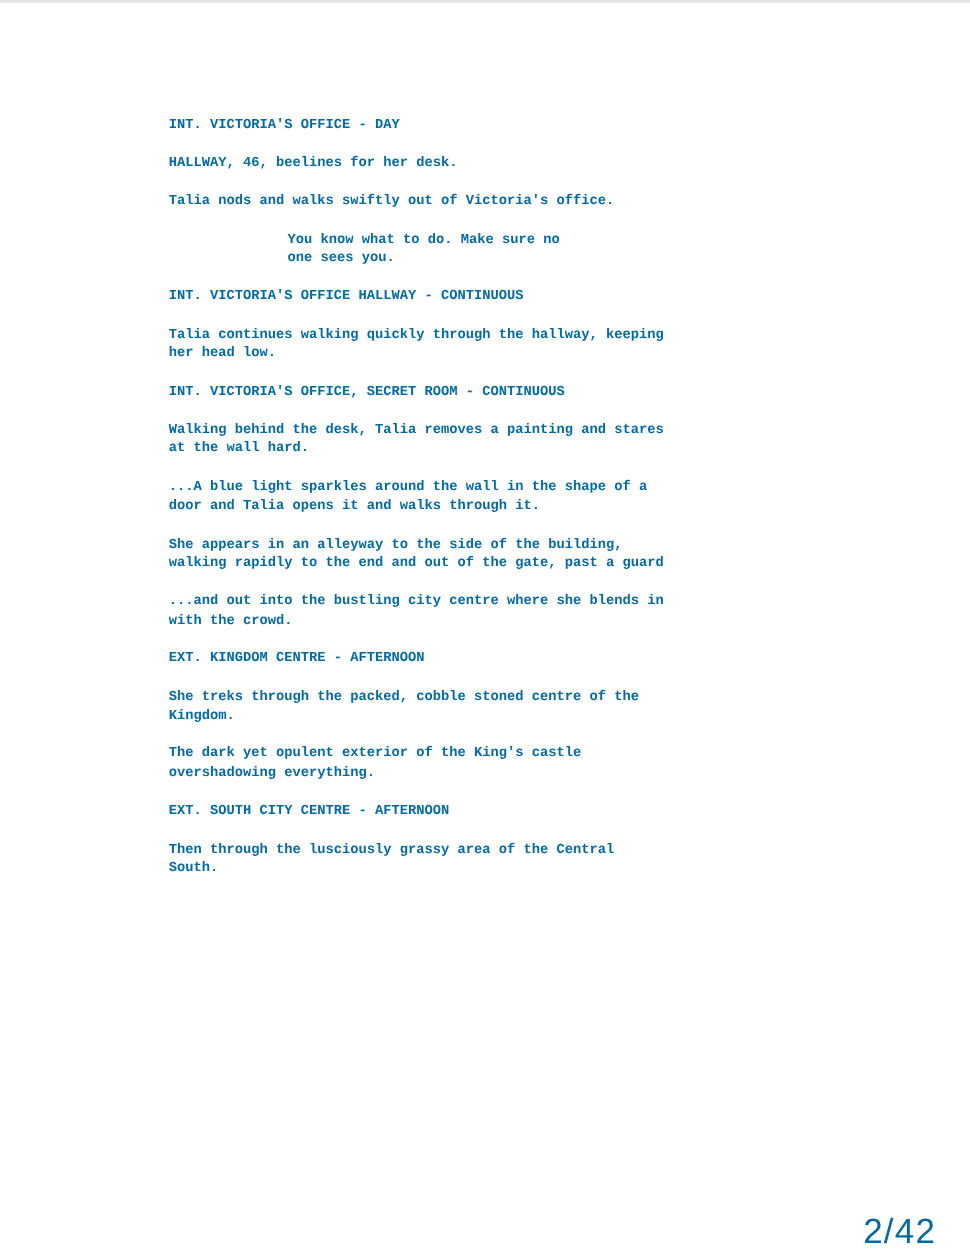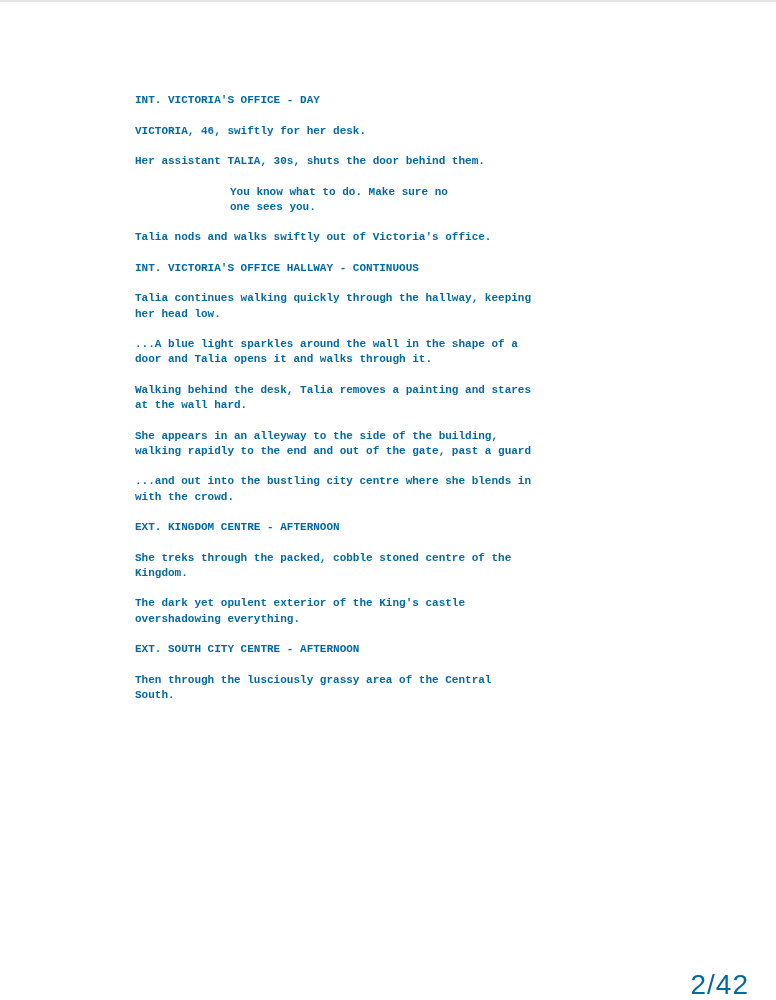--- a/index.html
+++ b/index.html
@@ -60,32 +60,32 @@
     letter-spacing: 1px;
   }
 </style>
 </head>
 <body>
 
 <div class="page">
   <div class="top-border"></div>
   <div class="script" id="script-root">
       <div class="block block-scene_heading">INT. VICTORIA'S OFFICE - DAY</div>
-      <div class="block block-action">VICTORIA, 46, swiftly for her desk.</div>
-      <div class="block block-action">Her assistant TALIA, 30s, shuts the door behind them.</div>
+      <div class="block block-action">HALLWAY, 46, beelines for her desk.</div>
+      <div class="block block-action">Talia nods and walks swiftly out of Victoria's office.</div>
       <div class="block block-dialogue">You know what to do. Make sure no
 one sees you.</div>
-      <div class="block block-action">Talia nods and walks swiftly out of Victoria's office.</div>
       <div class="block block-scene_heading">INT. VICTORIA'S OFFICE HALLWAY - CONTINUOUS</div>
       <div class="block block-action">Talia continues walking quickly through the hallway, keeping
 her head low.</div>
+      <div class="block block-scene_heading">INT. VICTORIA'S OFFICE, SECRET ROOM - CONTINUOUS</div>
+      <div class="block block-action">Walking behind the desk, Talia removes a painting and stares
+at the wall hard.</div>
       <div class="block block-action">...A blue light sparkles around the wall in the shape of a
 door and Talia opens it and walks through it.</div>
-      <div class="block block-action">Walking behind the desk, Talia removes a painting and stares
-at the wall hard.</div>
       <div class="block block-action">She appears in an alleyway to the side of the building,
 walking rapidly to the end and out of the gate, past a guard</div>
       <div class="block block-action">...and out into the bustling city centre where she blends in
 with the crowd.</div>
       <div class="block block-scene_heading">EXT. KINGDOM CENTRE - AFTERNOON</div>
       <div class="block block-action">She treks through the packed, cobble stoned centre of the
 Kingdom.</div>
       <div class="block block-action">The dark yet opulent exterior of the King's castle
 overshadowing everything.</div>
       <div class="block block-scene_heading">EXT. SOUTH CITY CENTRE - AFTERNOON</div>

